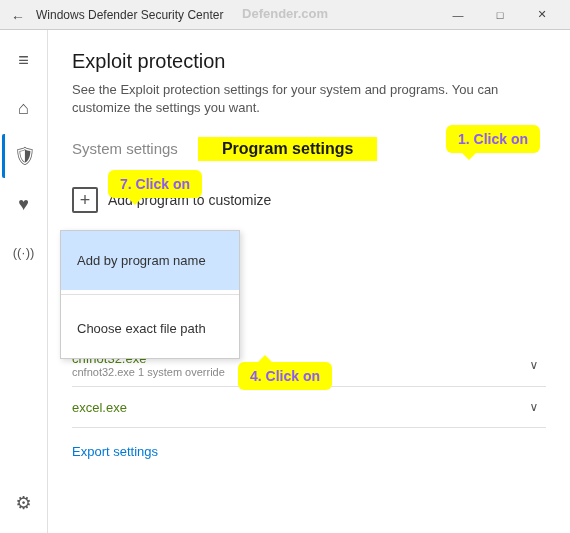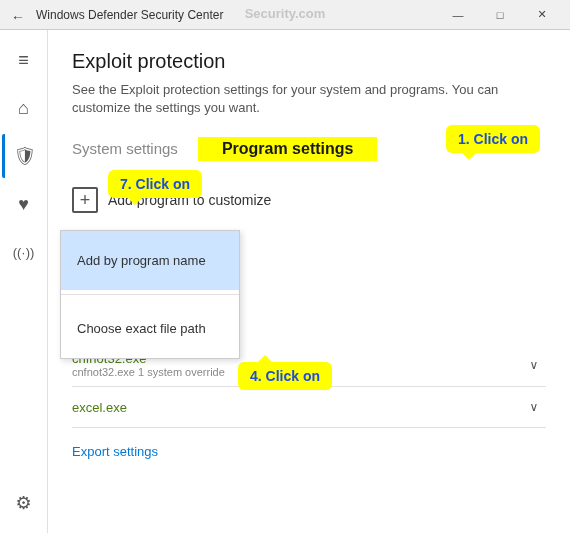--- a/index.html
+++ b/index.html
@@ -150,21 +150,21 @@
       cursor: pointer;
     }
 
     
     .callout {
       background: #ffff00;
       border-radius: 6px;
       padding: 6px 12px;
       font-size: 14px;
       font-weight: bold;
-      color: #1d4ed8;
+      color: #8b5cf6;
       position: absolute;
       white-space: nowrap;
       z-index: 10;
     }
     .callout::after {
       content: '';
       position: absolute;
       border: 7px solid transparent;
     }
     .callout-1 {
@@ -289,21 +289,21 @@
       background: #e0e0e0;
       margin: 4px 0;
     }
   </style>
 </head>
 <body>
 
 <div class="title-bar">
   <div class="title-bar-back">←</div>
   <span class="title-bar-title">Windows Defender Security Center</span>
-  <span class="title-bar-watermark">Security.com</span>
+  <span class="title-bar-watermark">Defender.com</span>
   <div class="title-bar-controls">
     <button class="title-bar-btn">—</button>
     <button class="title-bar-btn">□</button>
     <button class="title-bar-btn close">✕</button>
   </div>
 </div>
 
 <div class="app-container">
 
   <div class="sidebar">

